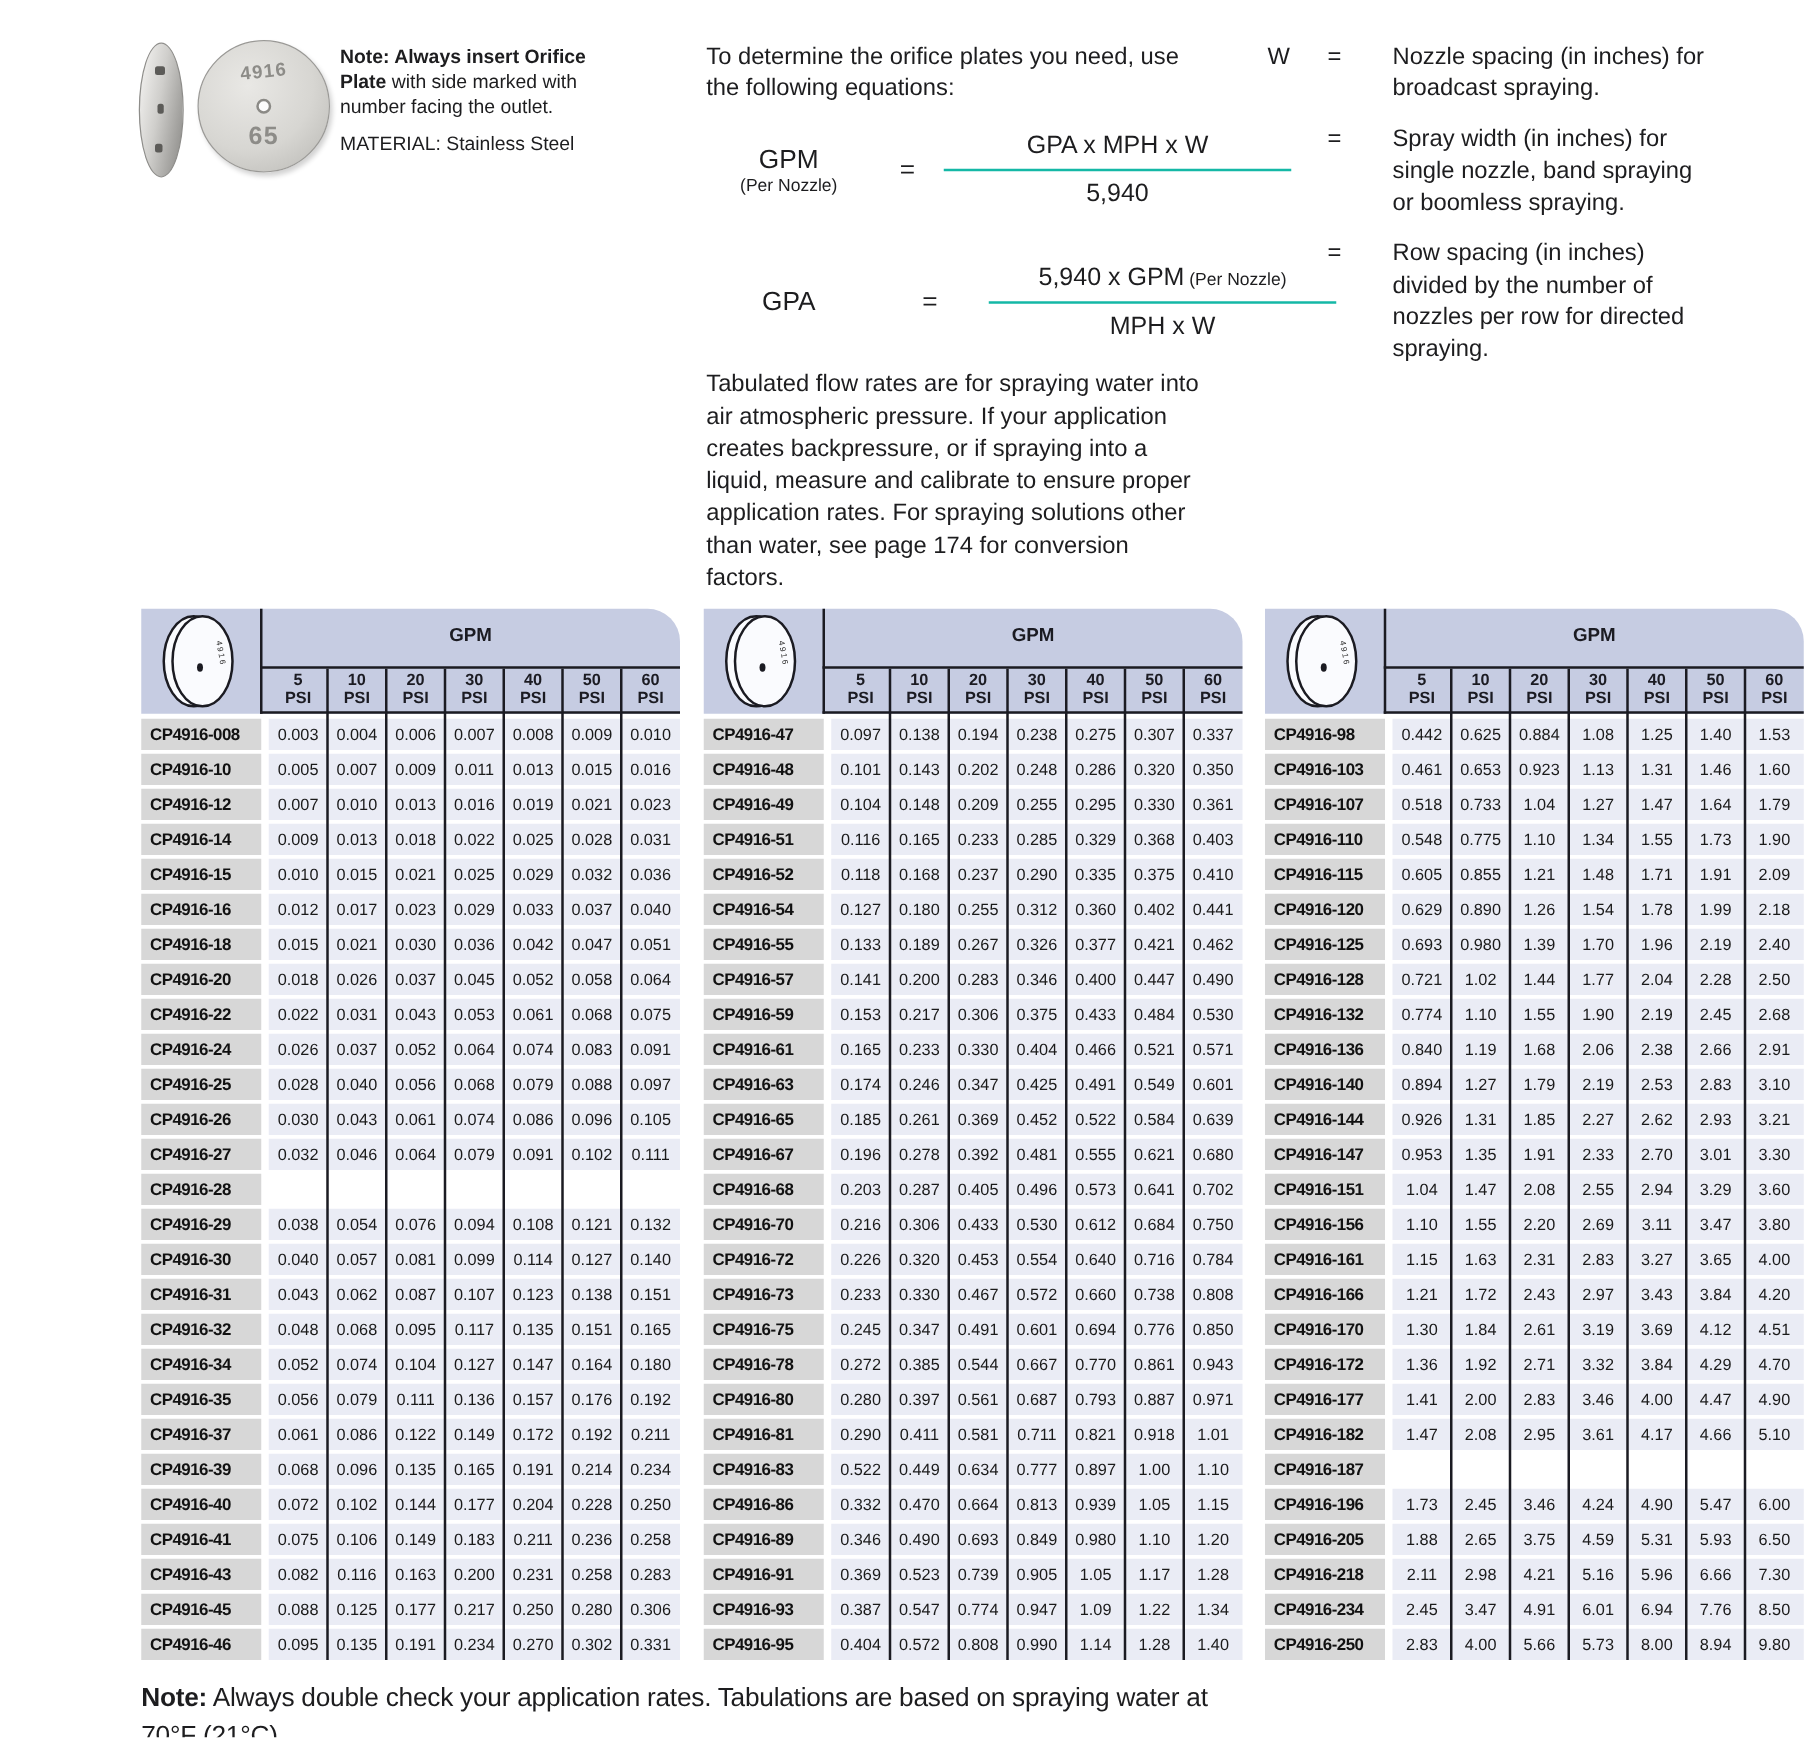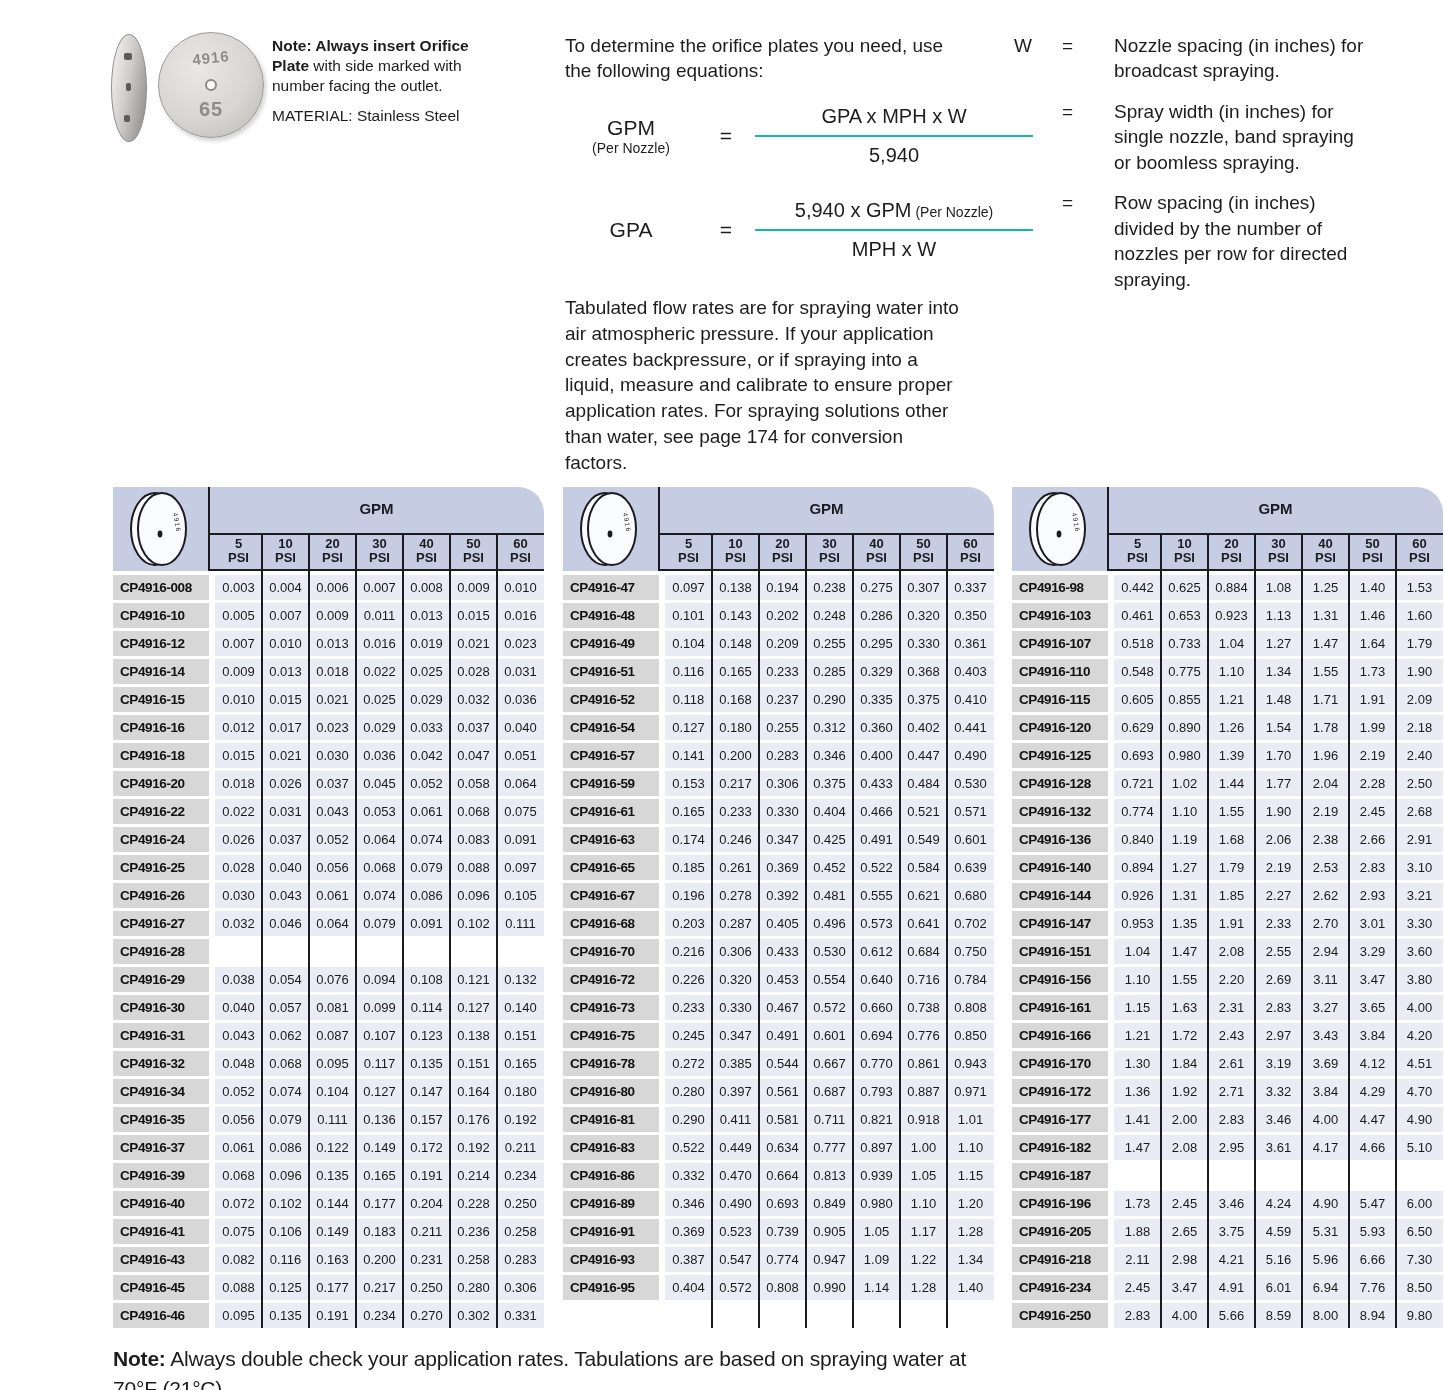--- a/index.html
+++ b/index.html
@@ -25,21 +25,21 @@
   
   .insert-note{position:absolute;left:272px;top:36px;width:222px;font-size:15.5px;line-height:1.3;}
   .insert-note b{font-weight:bold;}
   .material{margin-top:10px;}
 
   
   .mid{position:absolute;left:565px;top:33px;width:452px;height:450px;}
   .intro{position:absolute;left:0;top:0;width:405px;font-size:19px;line-height:1.32;}
   .eq{position:absolute;left:0;display:flex;align-items:center;}
   .eq1{top:72px;}
-  .eq2{top:166px;}
+  .eq2{top:178px;gap:18px;}
   .eq .lhs{width:132px;text-align:center;}
   .eq .lhs .main{font-size:21px;}
   .eq .lhs .note{font-size:14px;}
   .eq .sign{width:58px;text-align:center;font-size:21px;}
   .frac{width:278px;text-align:center;}
   .frac .num{display:block;padding:0 6px 7px;border-bottom:2px solid #14b8a6;font-size:20px;}
   .frac .num .small{font-size:14px;}
   .frac .den{display:block;padding-top:7px;font-size:20px;}
   .para{position:absolute;left:0;top:262px;width:396px;font-size:19px;line-height:1.36;}
 
@@ -633,20 +633,32 @@
               <div class="tcell">0.127</div>
               <div class="tcell">0.180</div>
               <div class="tcell">0.255</div>
               <div class="tcell">0.312</div>
               <div class="tcell">0.360</div>
               <div class="tcell">0.402</div>
               <div class="tcell">0.441</div>
             </div>
           </div>
           <div class="trow">
+            <div class="tlabel">CP4916-55</div>
+            <div class="tvals">
+              <div class="tcell">0.133</div>
+              <div class="tcell">0.189</div>
+              <div class="tcell">0.267</div>
+              <div class="tcell">0.326</div>
+              <div class="tcell">0.377</div>
+              <div class="tcell">0.421</div>
+              <div class="tcell">0.462</div>
+            </div>
+          </div>
+          <div class="trow">
             <div class="tlabel">CP4916-57</div>
             <div class="tvals">
               <div class="tcell">0.141</div>
               <div class="tcell">0.200</div>
               <div class="tcell">0.283</div>
               <div class="tcell">0.346</div>
               <div class="tcell">0.400</div>
               <div class="tcell">0.447</div>
               <div class="tcell">0.490</div>
             </div>
@@ -1236,21 +1248,21 @@
               <div class="tcell">7.76</div>
               <div class="tcell">8.50</div>
             </div>
           </div>
           <div class="trow">
             <div class="tlabel">CP4916-250</div>
             <div class="tvals">
               <div class="tcell">2.83</div>
               <div class="tcell">4.00</div>
               <div class="tcell">5.66</div>
-              <div class="tcell">8.59</div>
+              <div class="tcell">5.73</div>
               <div class="tcell">8.00</div>
               <div class="tcell">8.94</div>
               <div class="tcell">9.80</div>
             </div>
           </div>
         </div>
     <div class="vline" style="left: 148px;"></div>
         <div class="vline" style="left: 195px;"></div>
         <div class="vline" style="left: 242px;"></div>
         <div class="vline" style="left: 289px;"></div>

